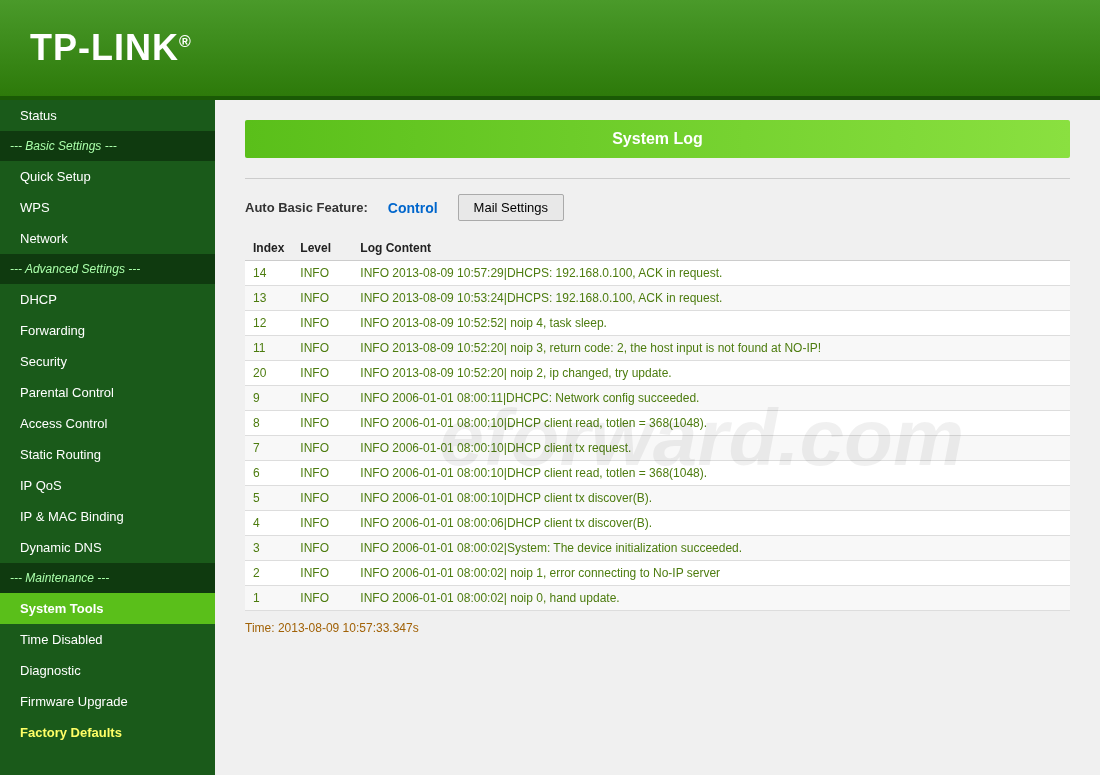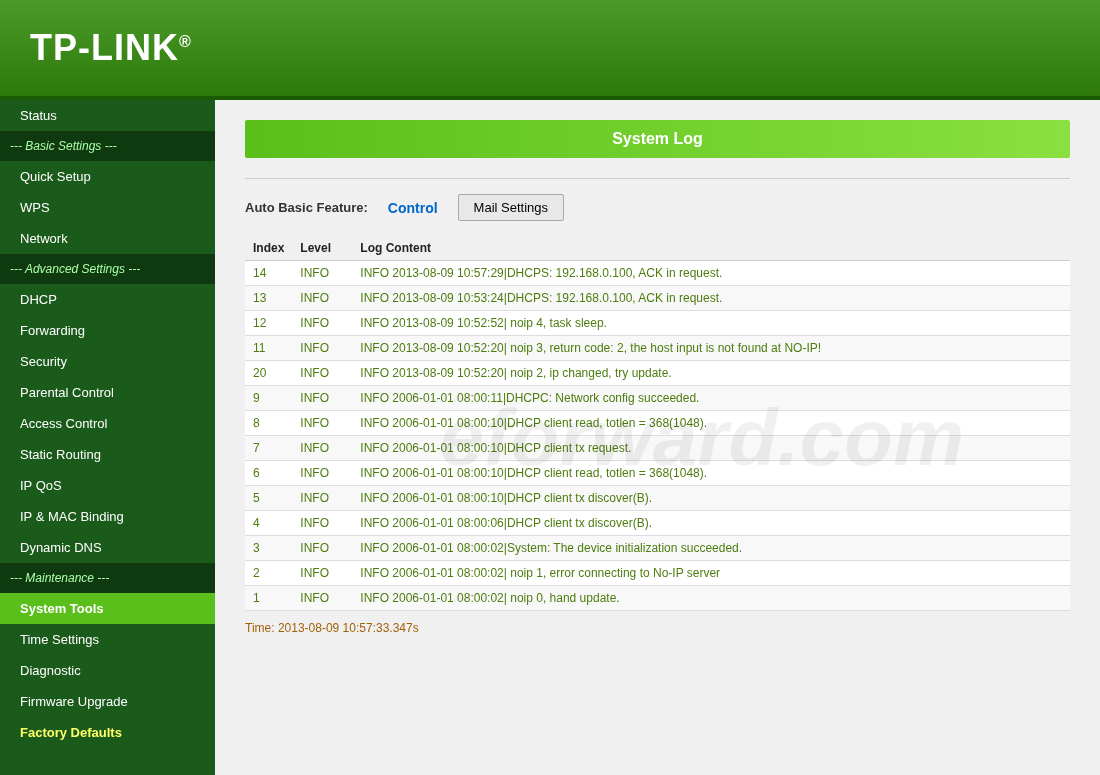--- a/index.html
+++ b/index.html
@@ -197,21 +197,21 @@
       <div class="sidebar-item">Forwarding</div>
       <div class="sidebar-item">Security</div>
       <div class="sidebar-item">Parental Control</div>
       <div class="sidebar-item">Access Control</div>
       <div class="sidebar-item">Static Routing</div>
       <div class="sidebar-item">IP QoS</div>
       <div class="sidebar-item">IP &amp; MAC Binding</div>
       <div class="sidebar-item">Dynamic DNS</div>
       <div class="sidebar-section">--- Maintenance ---</div>
       <div class="sidebar-item active">System Tools</div>
-      <div class="sidebar-item">Time Settings</div>
+      <div class="sidebar-item">Time Disabled</div>
       <div class="sidebar-item">Diagnostic</div>
       <div class="sidebar-item">Firmware Upgrade</div>
       <div class="sidebar-item highlight">Factory Defaults</div>
     </div>
 
   <div id="main">
     <div id="watermark">eforward.com</div>
     <div id="content">
       <div id="page-title-bar">
         <span>System Log</span>

